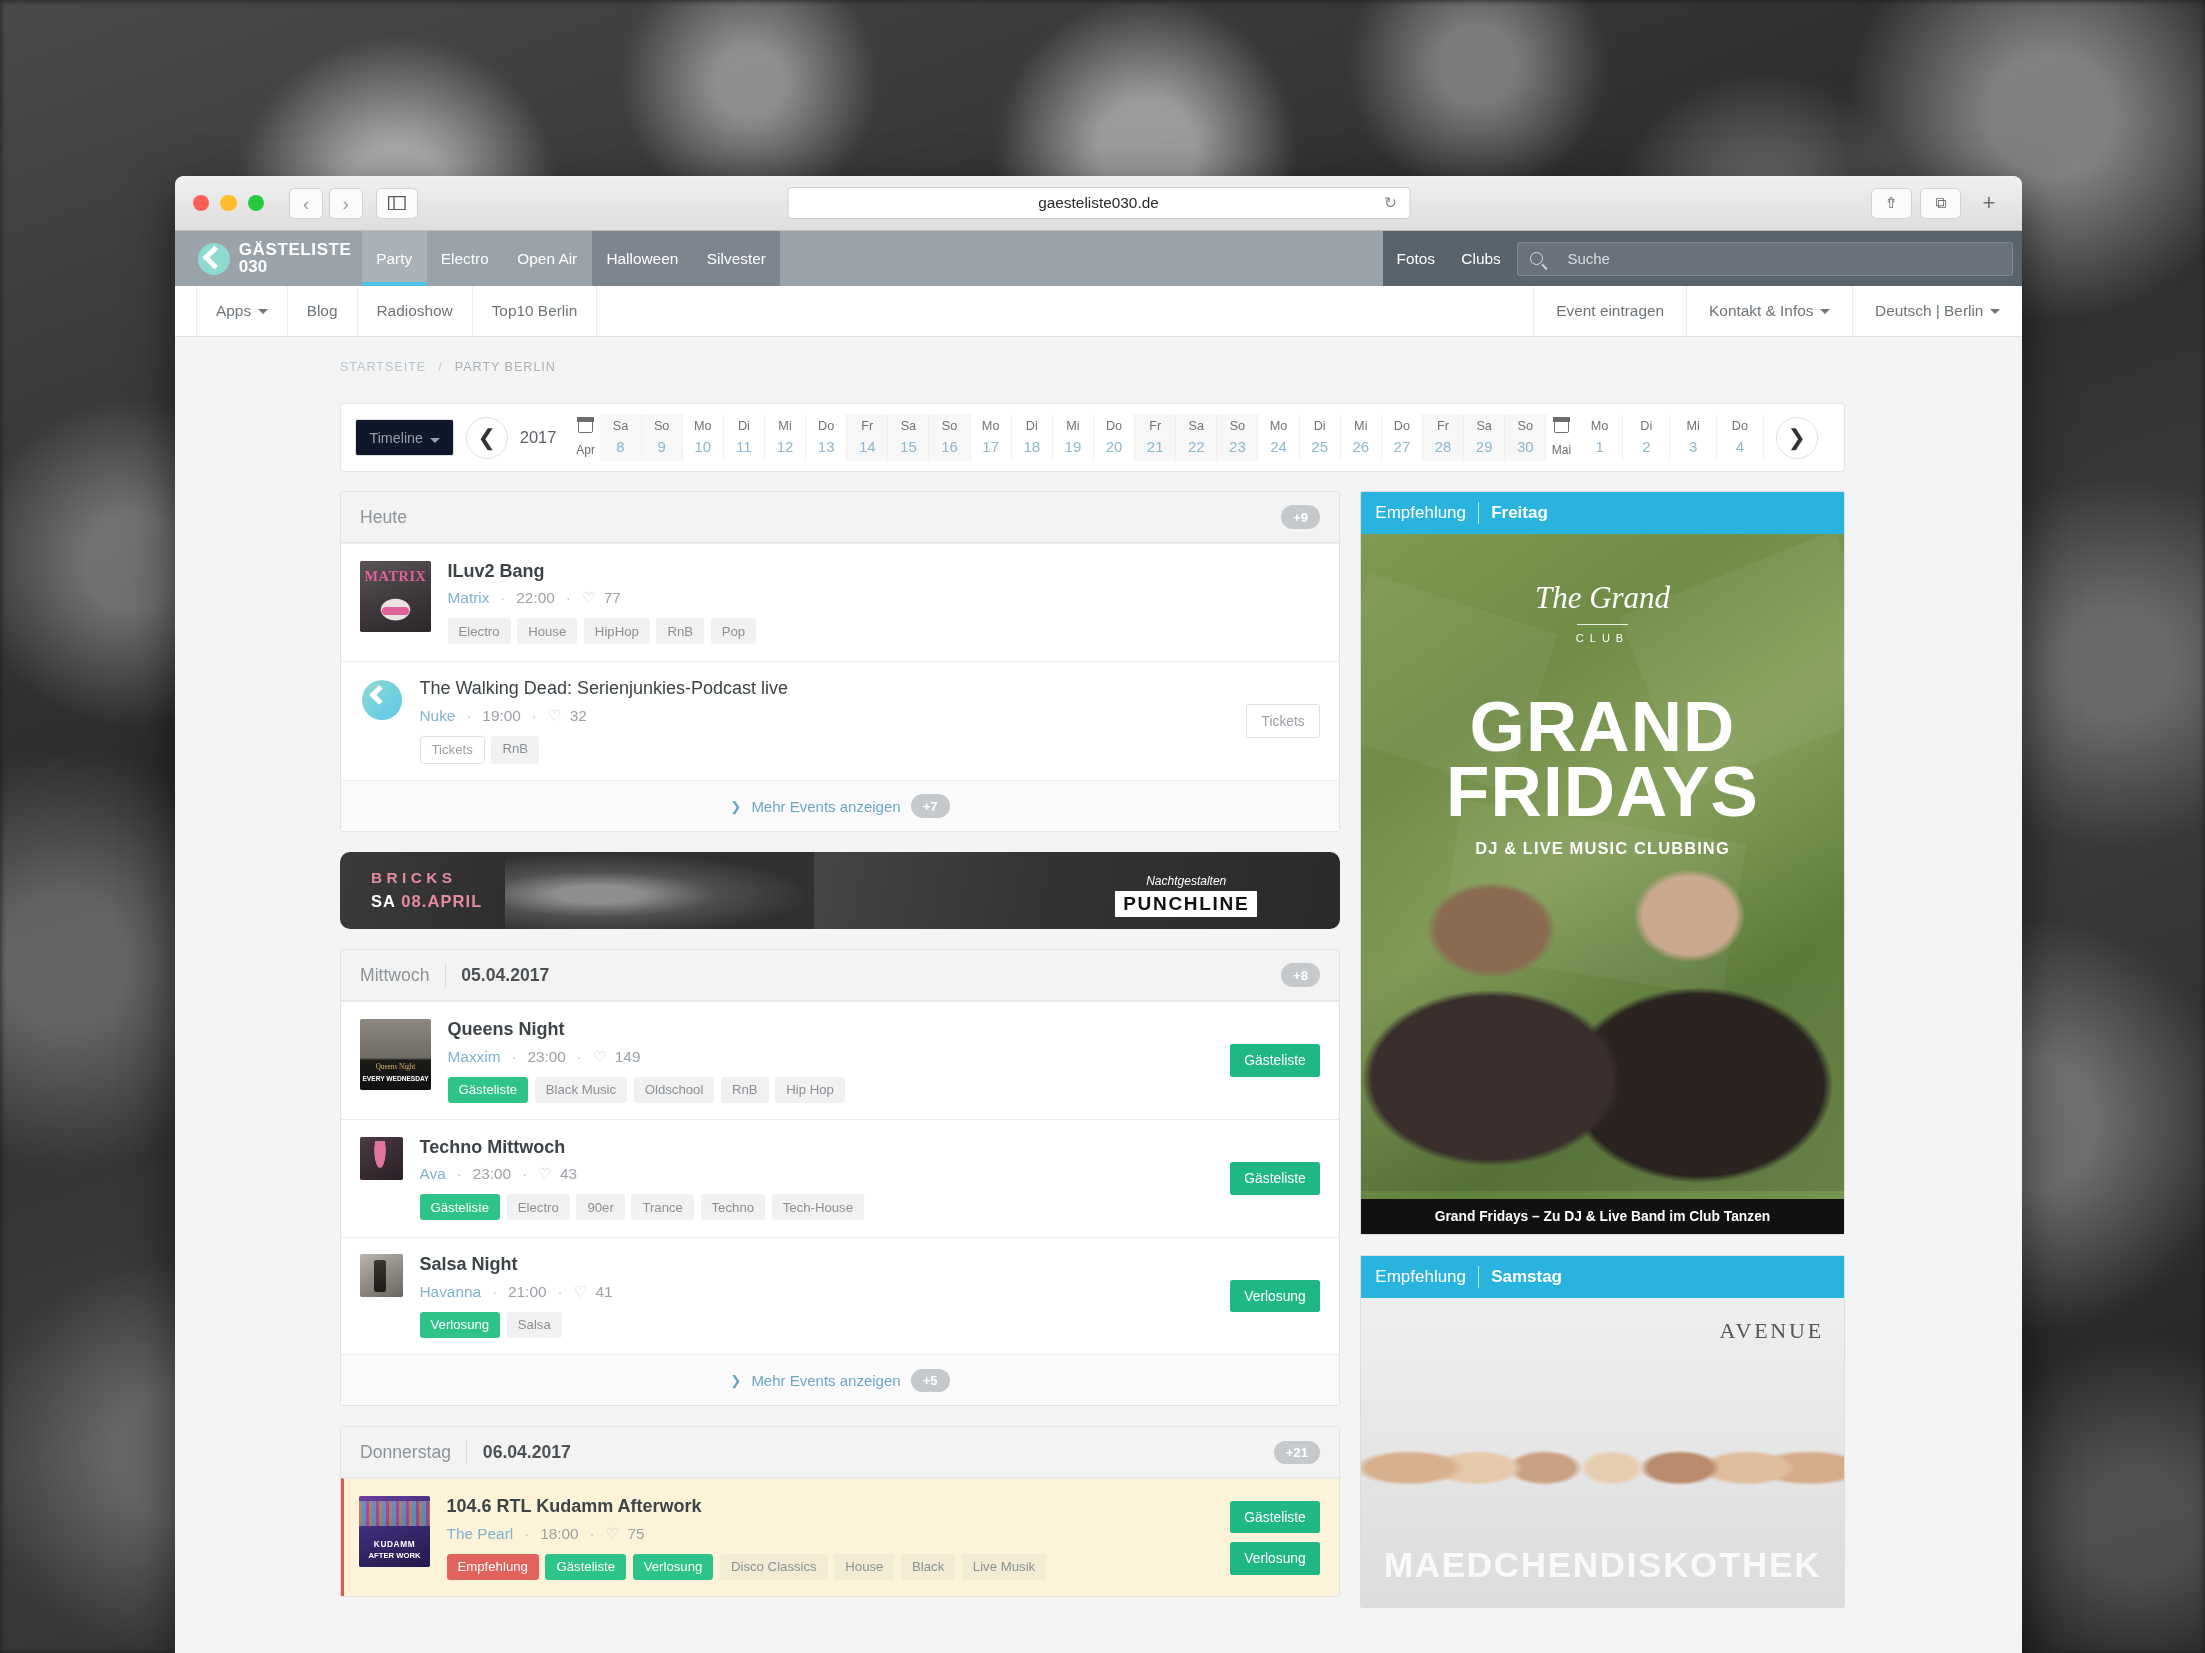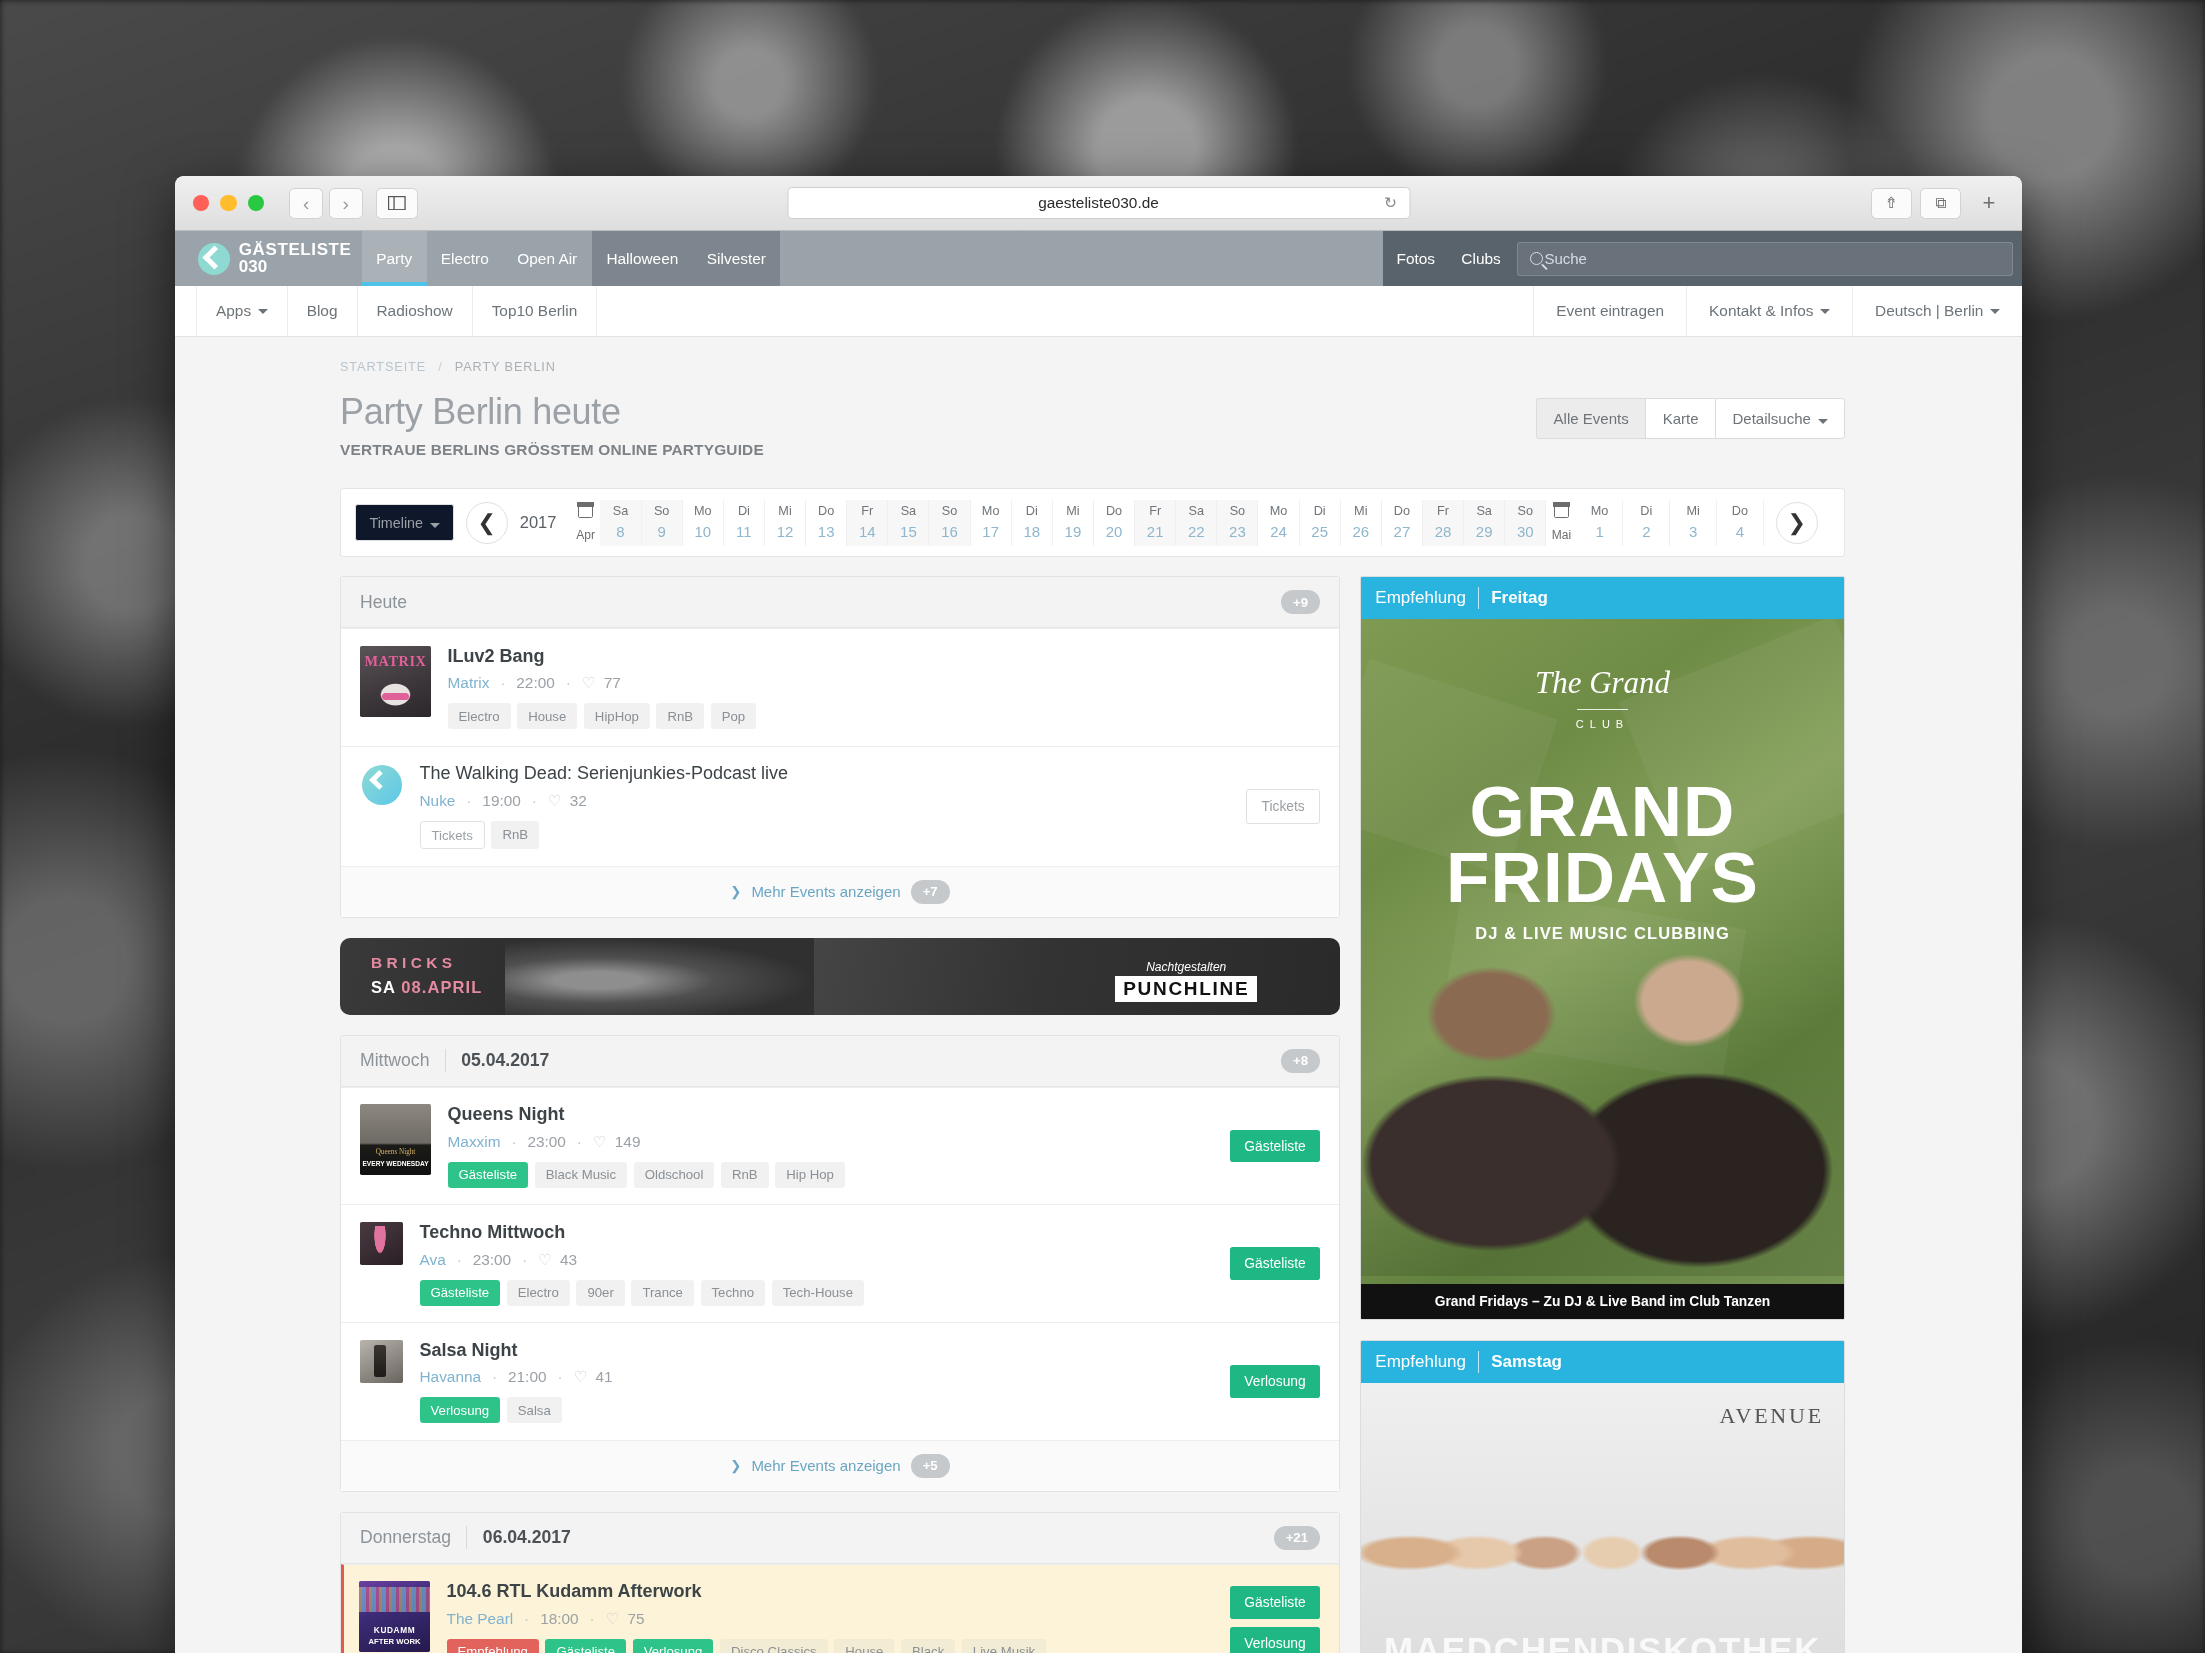--- a/index.html
+++ b/index.html
@@ -131,21 +131,21 @@
   .headright { margin-left: auto; display: flex; align-items: stretch; background: #59636c; }
   .headright a {
     display: flex; align-items: center; padding: 0 13.2px;
     color: #fff; font-size: 15.4px; text-decoration: none;
   }
   .searchbox {
     align-self: center; margin: 0 8.8px 0 3.3px;
     width: 496px; height: 34px;
     background: rgba(255,255,255,.10);
     border: 0.6px solid rgba(255,255,255,.16); border-radius: 3.3px;
-    display: flex; align-items: center; gap: 1px; padding: 0 12px;
+    display: flex; align-items: center; gap: 24px; padding: 0 12px;
     color: #d7dde2; font-size: 15px;
   }
   .mag { width: 13.2px; height: 13.2px; border: 1.7px solid #d7dde2; border-radius: 50%; position: relative; flex: none; }
   .mag::after { content:""; position:absolute; right:-6px; bottom:-3.3px; width:7.2px; height:1.7px; background:#d7dde2; transform:rotate(45deg); }
 
   
   .subnav {
     height: 51px; background: #fff; border-bottom: 0.6px solid #e2e2e2;
     display: flex; align-items: stretch; padding-left: 21px;
   }
@@ -397,31 +397,20 @@
   </div>
 
   <div class="page">
 
     <div class="crumbs">
       <a href="#" class="c1" style="text-decoration:none">STARTSEITE</a>
       <span class="sep">/</span>
       <span>PARTY BERLIN</span>
     </div>
 
-    <div class="titlerow">
-      <div>
-        <h1>Party Berlin heute</h1>
-        <div class="subtitle">VERTRAUE BERLINS GRÖSSTEM ONLINE PARTYGUIDE</div>
-      </div>
-      <div class="btngroup">
-        <button>Alle Events</button>
-        <button>Karte</button>
-        <button><span>Detailsuche</span><i class="caret"></i></button>
-      </div>
-    </div>
 
     <div class="timeline">
       <button class="tl-btn"><span>Timeline</span><i class="caret"></i></button>
       <div class="arrowbtn">❮</div>
       <span class="yearlbl">2017</span>
       <div class="caliconcol">
         <span class="calicon"></span>
         <span class="monlbl">Apr</span>
       </div>
       <div class="days" id="days-apr">

